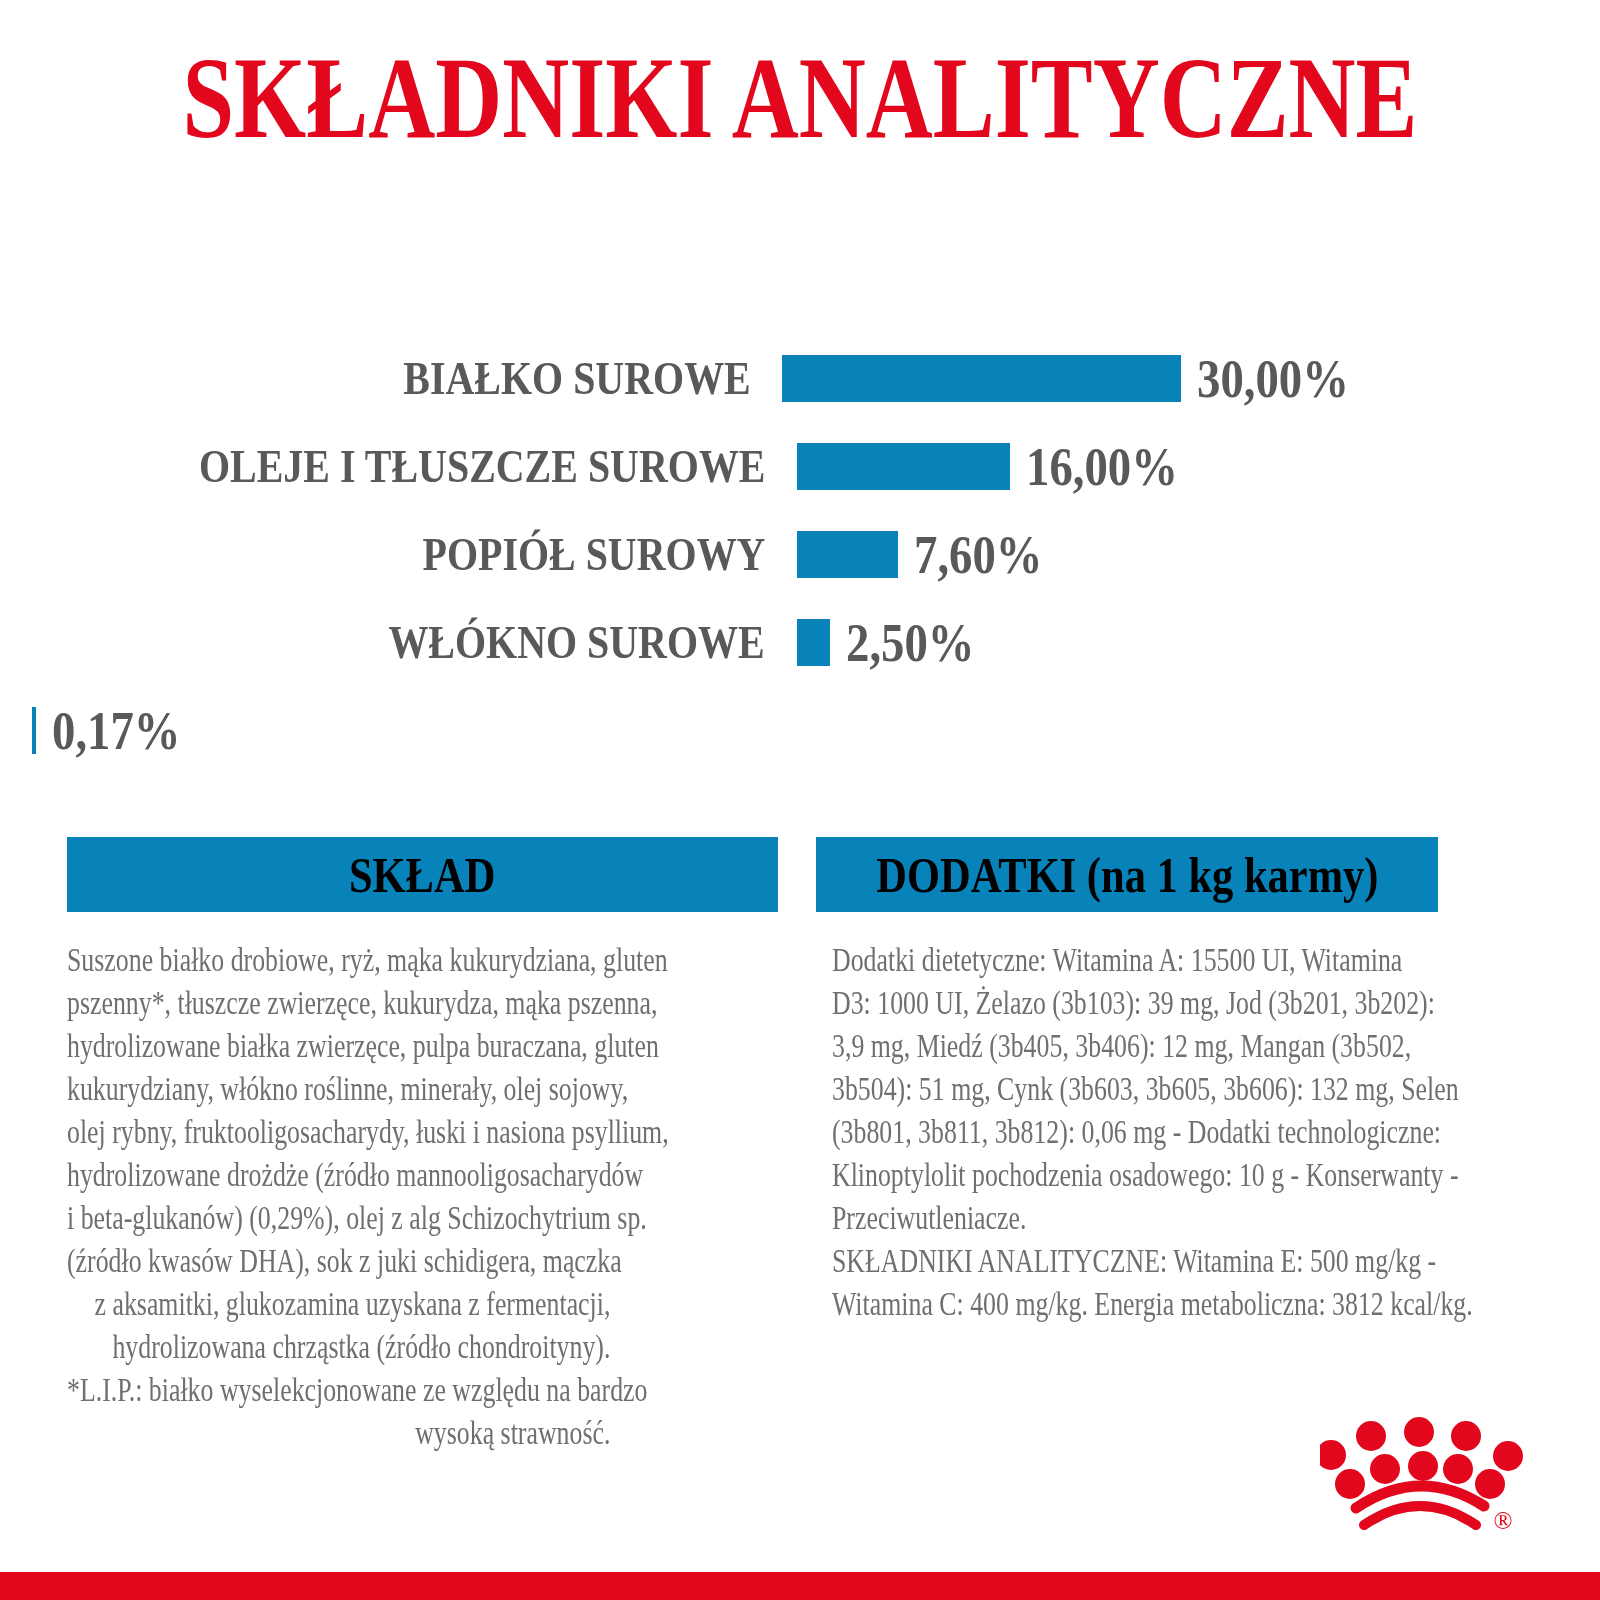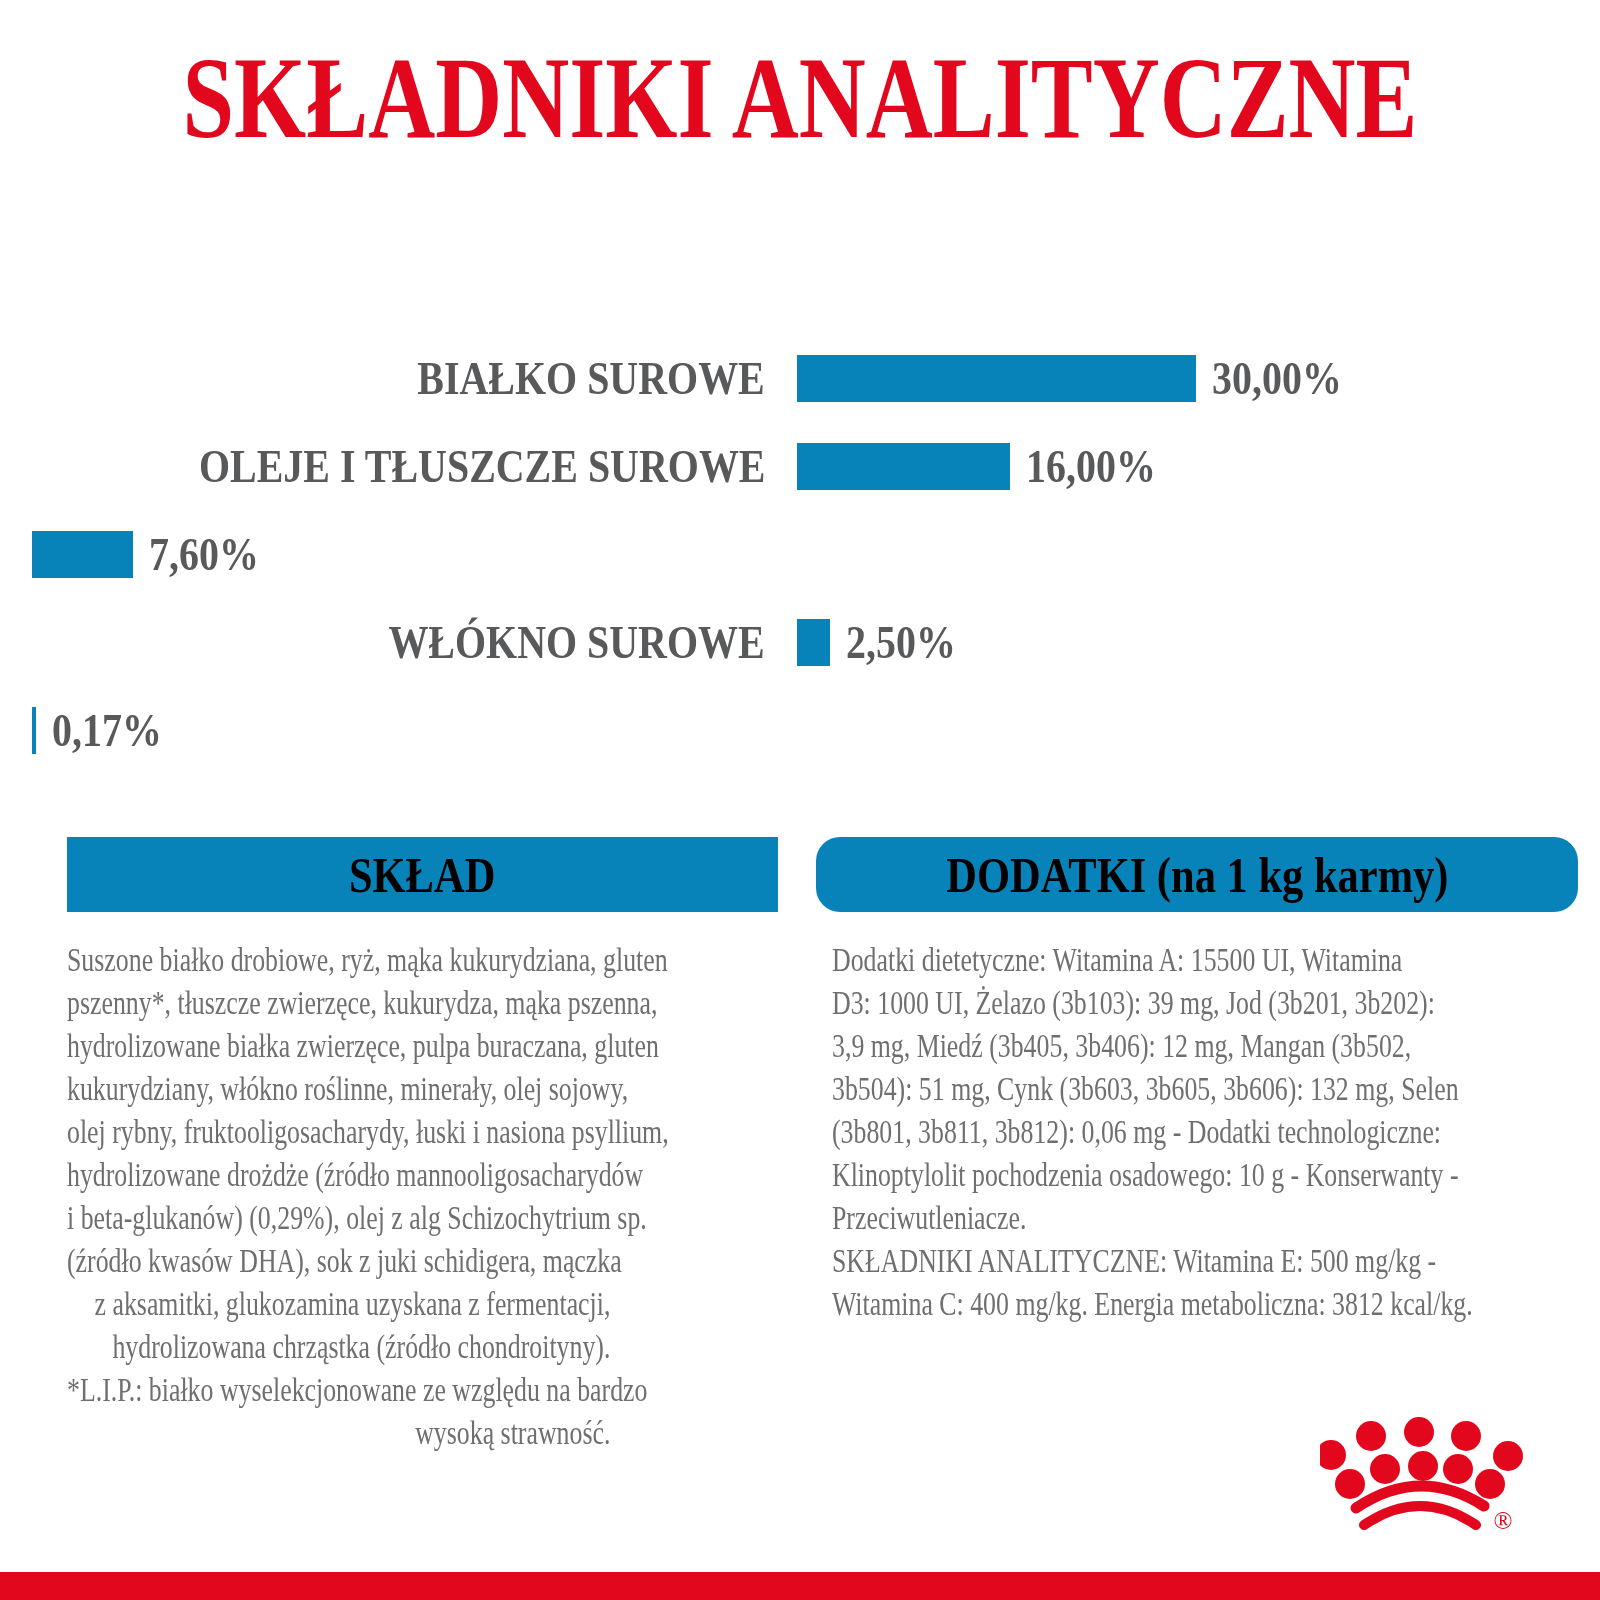--- a/index.html
+++ b/index.html
@@ -11,30 +11,30 @@
          font-size:116px;font-weight:bold;color:#e2071c;line-height:1.05;
          transform:scaleX(0.80);white-space:nowrap;}
 
   
   .chart{position:absolute;top:334px;left:0;width:1376px;}
   .crow{display:flex;align-items:center;height:88px;}
   .clabel{width:765px;text-align:right;font-weight:bold;font-size:47px;
           color:#58595b;white-space:nowrap;}
   .clabel span{display:inline-block;transform:scaleX(0.85);transform-origin:100% 50%;}
   .cbar{margin-left:32px;height:47px;background:#0783ba;flex:none;}
-  .cval{margin-left:16px;font-weight:bold;font-size:47px;color:#58595b;white-space:nowrap;}
+  .cval{margin-left:16px;font-weight:bold;font-size:55px;color:#58595b;white-space:nowrap;}
   .cval span{display:inline-block;transform:scaleX(0.85);transform-origin:0 50%;}
 
   
   .col-header{position:absolute;top:837px;height:75px;background:#0783ba;color:#000000;
               display:flex;align-items:center;justify-content:center;
               font-weight:bold;font-size:50px;}
   .col-header span{display:inline-block;transform:scaleX(0.85);white-space:nowrap;}
   .hdr-sklad{left:67px;width:711px;}
-  .hdr-dodatki{left:816px;width:762px;border-radius:24px;}
+  .hdr-dodatki{left:816px;width:622px;}
 
   
   .body-col{position:absolute;top:938px;color:#6e6f71;font-size:34px;}
   .body-sklad{left:67px;width:715px;text-align:right;}
   .body-dodatki{left:832px;width:735px;}
   .bline{white-space:nowrap;line-height:43px;transform:scaleX(0.76);transform-origin:0 50%;}
 
   
   .logo{position:absolute;left:1320px;top:1392px;width:250px;height:160px;}
   .redbar{position:absolute;left:0;top:1572px;width:1600px;height:28px;background:#e2071c;}
@@ -51,20 +51,21 @@
         <div class="clabel"><span>BIAŁKO SUROWE</span></div>
         <div class="cbar" style="width: 399px;"></div>
         <div class="cval"><span>30,00%</span></div>
       </div>
       <div class="crow">
         <div class="clabel"><span>OLEJE I TŁUSZCZE SUROWE</span></div>
         <div class="cbar" style="width: 213px;"></div>
         <div class="cval"><span>16,00%</span></div>
       </div>
       <div class="crow">
+        <div class="clabel"><span>POPIÓŁ SUROWY</span></div>
         <div class="cbar" style="width: 101px;"></div>
         <div class="cval"><span>7,60%</span></div>
       </div>
       <div class="crow">
         <div class="clabel"><span>WŁÓKNO SUROWE</span></div>
         <div class="cbar" style="width: 33px;"></div>
         <div class="cval"><span>2,50%</span></div>
       </div>
       <div class="crow">
         <div class="cbar" style="width: 4px;"></div>

